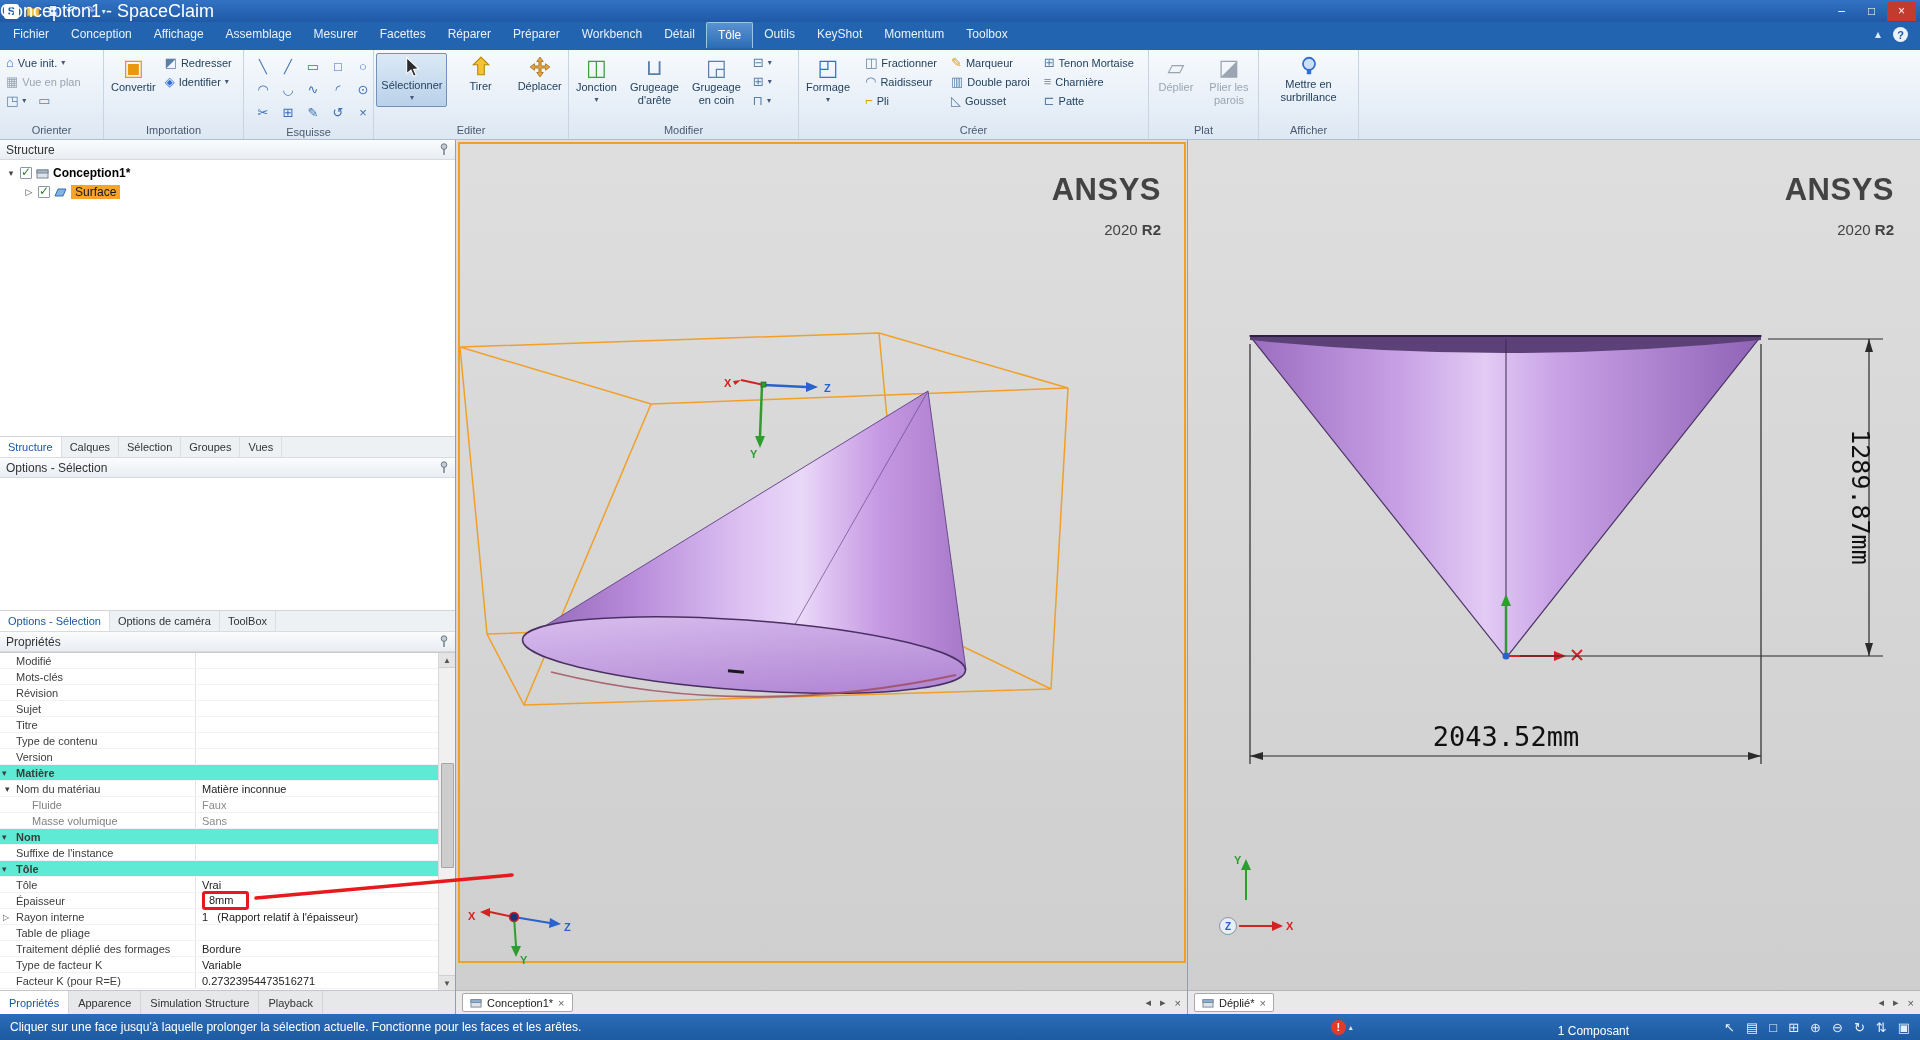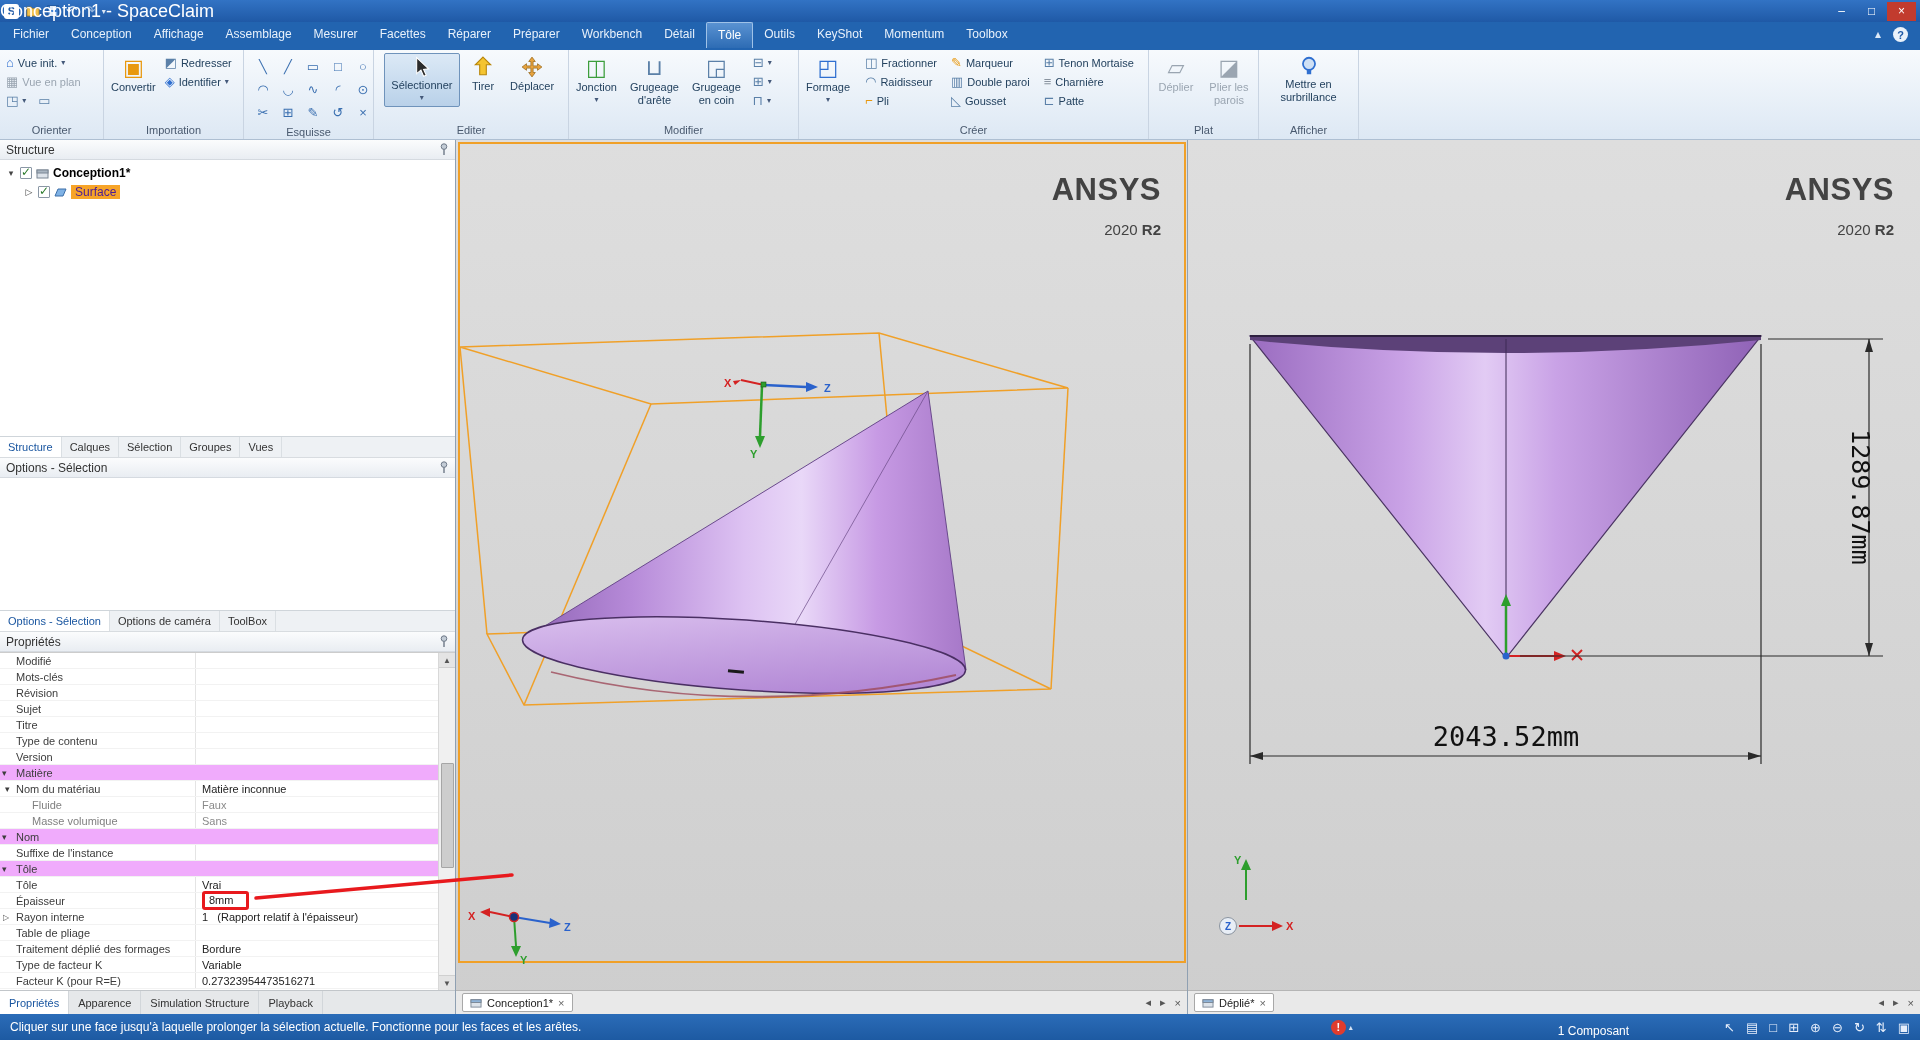--- a/index.html
+++ b/index.html
@@ -46,32 +46,32 @@
 
 .leftpanel{width:456px;background:#fff;border-right:1px solid #8fa0b2;display:flex;flex-direction:column;flex:none}
 .phead{height:20px;background:linear-gradient(#fbfcfd,#e9edf2);border-bottom:1px solid #d5dae0;display:flex;align-items:center;padding:0 6px;color:#333;flex:none}
 .phead .pin{margin-left:auto}
 .tree{height:276px;padding-top:3px;flex:none}
 .trow{display:flex;align-items:center;gap:4px;height:19px;padding-left:6px;font-size:12px}
 .trow.child{padding-left:24px}
 .texp{width:10px;font-size:9px;color:#444;text-align:center}
 .tcheck{width:12px;height:12px;border:1px solid #8a97a5;background:#fff;position:relative;border-radius:1px}
 .tcheck::after{content:"✓";position:absolute;top:-3px;left:0px;color:#2a7a2a;font-size:12px}
-.hl-orange{background:#f7a428;padding:0 4px;color:#4c1d95}
+.hl-orange{background:#f7a428;padding:0 4px;color:#0f172a}
 .bold{font-weight:bold}
 .ptabs{height:22px;background:#eef1f4;border-top:1px solid #cfd5da;border-bottom:1px solid #d8dce0;display:flex;align-items:stretch;font-size:11px;flex:none}
 .ptab{padding:0 8px;color:#333;border-right:1px solid #dadfe3;display:flex;align-items:center}
 .ptab.active{background:#fff;color:#1a56a0}
 .optionsarea{flex:1;background:#fff;min-height:0}
 .propsgrid{height:338px;display:flex;border-top:1px solid #ccc;flex:none;overflow:visible}
 .pgrows{flex:1;overflow:visible}
 .prow{display:flex;height:16px;font-size:11px;align-items:center;border-bottom:1px solid #f2f2f2;overflow:visible}
 .plabel{width:195px;padding-left:16px;color:#3c3c3c;white-space:nowrap;overflow:hidden;position:relative}
 .pvalue{flex:1;padding-left:6px;border-left:1px solid #e4e4e4;color:#222;white-space:nowrap;align-self:stretch;display:flex;align-items:center;overflow:visible}
-.prow.section{background:#f0abfc;font-weight:normal}
+.prow.section{background:#5eead4;font-weight:bold}
 .prow.section .pvalue{border-left-color:transparent}
 .prow.section .plabel::before{content:"▾";position:absolute;left:2px;top:1px;font-size:9px;font-weight:normal}
 .prow.expand .plabel::before{content:"▾";position:absolute;left:5px;top:1px;font-size:9px}
 .prow.arrow .plabel::before{content:"▷";position:absolute;left:3px;top:2px;font-size:8px;color:#555}
 .prow.sub .plabel{padding-left:32px;color:#808080}
 .prow.sub .pvalue{color:#8a8a8a}
 .redbox{display:inline-block;border:3px solid #e8191d;border-radius:3px;padding:0 13px 1px 4px;line-height:12px;background:#fff;position:relative;z-index:5}
 .vscroll{width:17px;background:#f0f0f0;border-left:1px solid #d8d8d8;display:flex;flex-direction:column;align-items:center;flex:none}
 .scrbtn{height:15px;width:100%;display:flex;align-items:center;justify-content:center;font-size:8px;color:#555;background:#e4e4e4;border-bottom:1px solid #d0d0d0}
 .scrbtn.bottom{margin-top:auto;border-top:1px solid #d0d0d0;border-bottom:none}
@@ -213,21 +213,21 @@
           <span class="skc">⊞</span>
           <span class="skc">✎</span>
           <span class="skc">↺</span>
           <span class="skc">×</span>
         </div>
       </div>
       <div class="rg-label">Esquisse</div>
     </div>
 
     <div class="rgroup" style="width:195px">
-      <div class="rg-body" style="justify-content:center;gap:8px">
+      <div class="rg-body" style="justify-content:center;gap:18px">
         <div class="rlg active" style="width:76px">
           <svg width="16" height="22" viewBox="0 0 12 16">
               <path d="M2,1 L2,13 L5.2,10.4 L7.2,15 L9.2,14.2 L7.2,9.8 L11,9.4 Z" fill="#2b2b2b" stroke="#ffffff" stroke-width="0.8"></path>
             </svg>
           <span>Sélectionner</span>
           <span class="caret">▾</span>
         </div>
         <div class="rlg">
           <svg width="22" height="24" viewBox="0 0 20 20">
               <path d="M10,1 L17,8 H13 V17 H7 V8 H3 Z" fill="#f4c430" stroke="#b8860b" stroke-width="1"></path>

